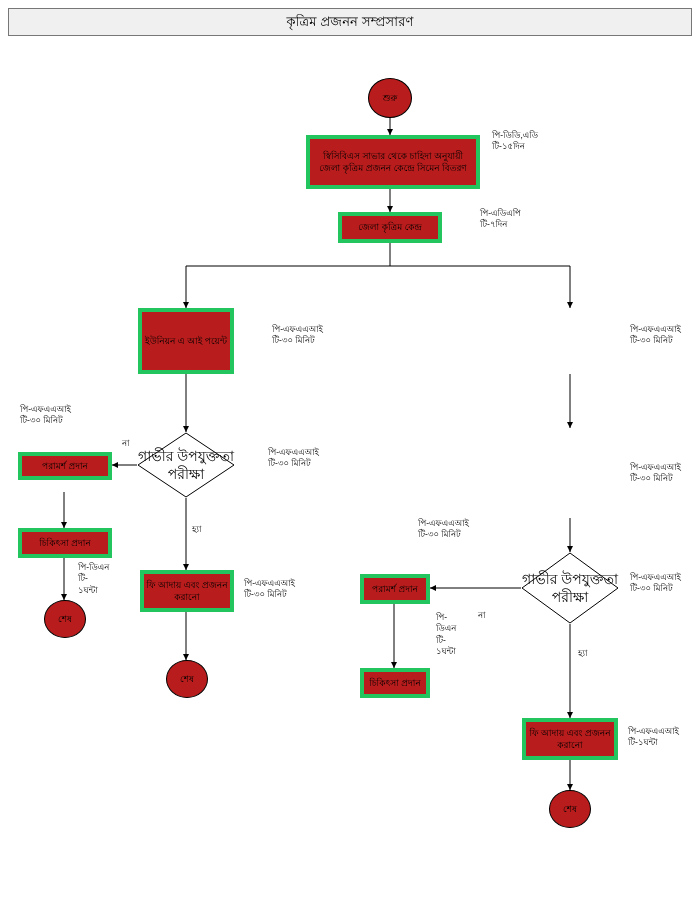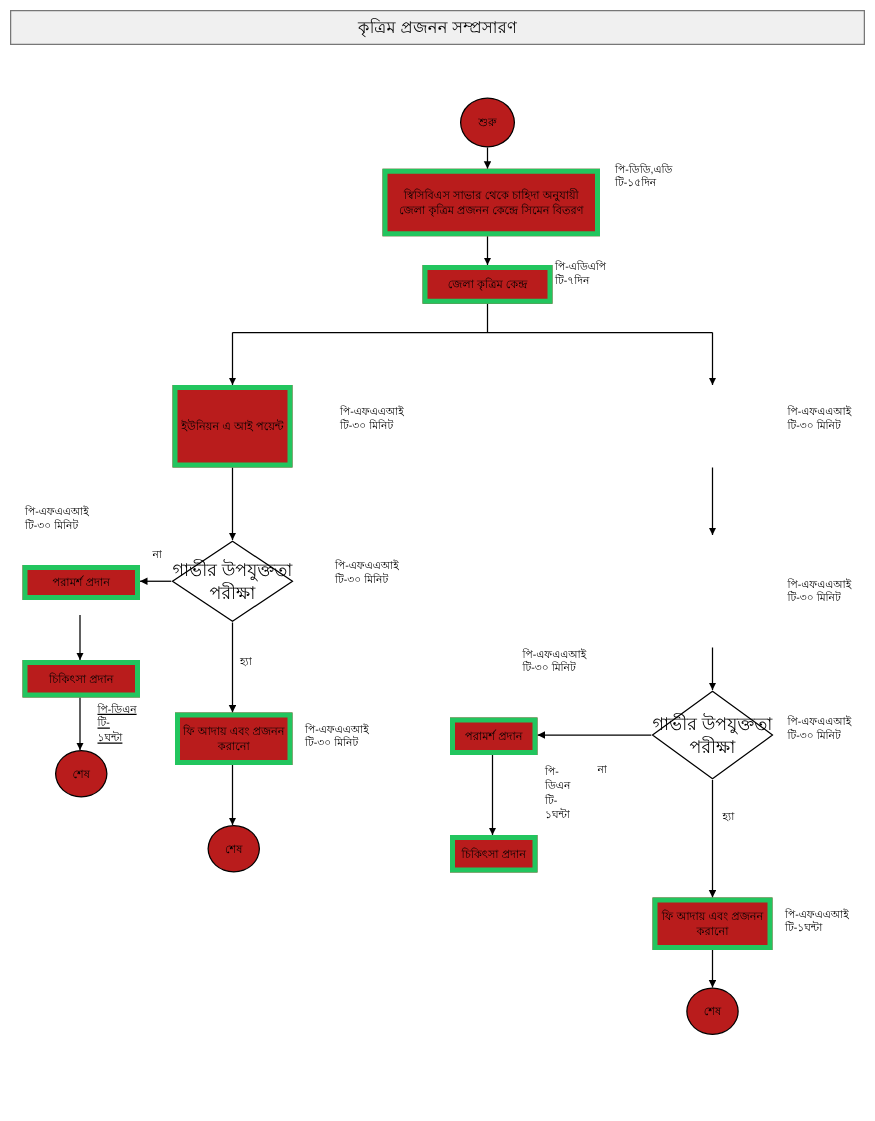--- a/index.html
+++ b/index.html
@@ -161,21 +161,21 @@
 
   <div class="node box" style="left:306px; top:135px; width:174px; height:54px;">
     <span>স্বিসিবিএস সাভার থেকে চাহিদা অনুযায়ী জেলা কৃত্রিম প্রজনন কেন্দ্রে সিমেন বিতরণ</span>
   </div>
   <div class="ann" style="left:492px; top:130px; width:80px; text-align:left;">পি-ডিডি,এডি
 টি-১৫দিন</div>
 
   <div class="node box" style="left:338px; top:212px; width:104px; height:31px;">
     <span>জেলা কৃত্রিম কেন্দ্র</span>
   </div>
-  <div class="ann" style="left:444px; top:208px; width:80px; text-align:left;">পি-এডিএপি
+  <div class="ann" style="left:480px; top:208px; width:80px; text-align:left;">পি-এডিএপি
 টি-৭দিন</div>
 
   <div class="node box" style="left:138px; top:308px; width:96px; height:66px;">
     <span>ইউনিয়ন এ আই পয়েন্ট</span>
   </div>
   <div class="ann" style="left:272px; top:324px; width:88px; text-align:left;">পি-এফএএআই
 টি-৩০ মিনিট</div>
 
   <div class="ann" style="left:630px; top:324px; width:70px; text-align:left;">পি-এফএএআই
 টি-৩০ মিনিট</div>
@@ -196,21 +196,21 @@
 
   <div class="node box" style="left:18px; top:452px; width:94px; height:28px;">
     <span>পরামর্শ প্রদান</span>
   </div>
   <div class="ann" style="left:20px; top:404px; width:92px; text-align:left;">পি-এফএএআই
 টি-৩০ মিনিট</div>
 
   <div class="node box" style="left:18px; top:528px; width:94px; height:30px;">
     <span>চিকিৎসা প্রদান</span>
   </div>
-  <div class="ann" style="left:78px; top:562px; width:40px; text-align:left;text-decoration:underline;">পি-ডিএন
+  <div class="ann" style="left:78px; top:562px; width:40px; text-align:left;">পি-ডিএন
 টি-
 ১ঘন্টা</div>
 
   <div class="node terminator" style="left:44px; top:600px; width:42px; height:38px;">
     <span>শেষ</span>
   </div>
 
   <div class="node box" style="left:140px; top:570px; width:94px; height:42px;">
     <span>ফি আদায় এবং প্রজনন করানো</span>
   </div>

